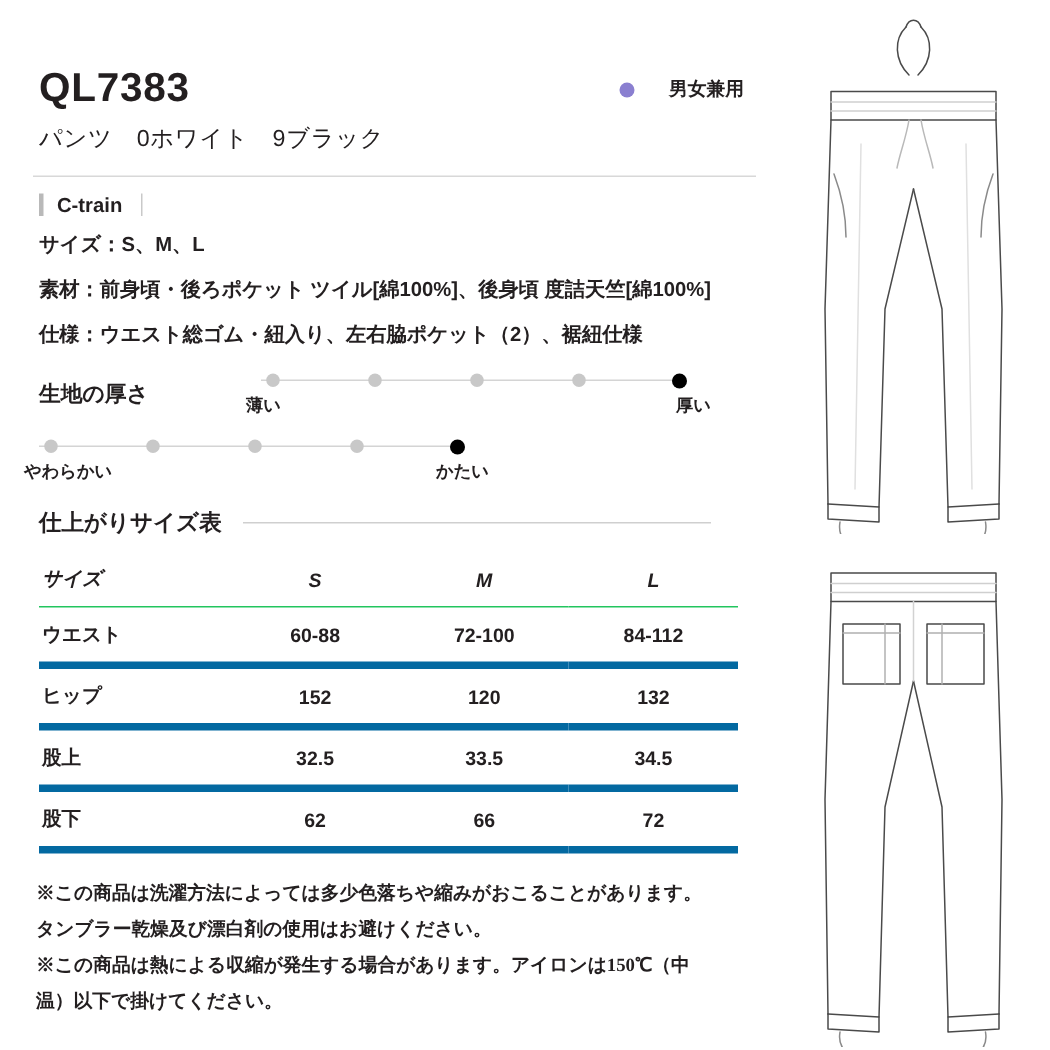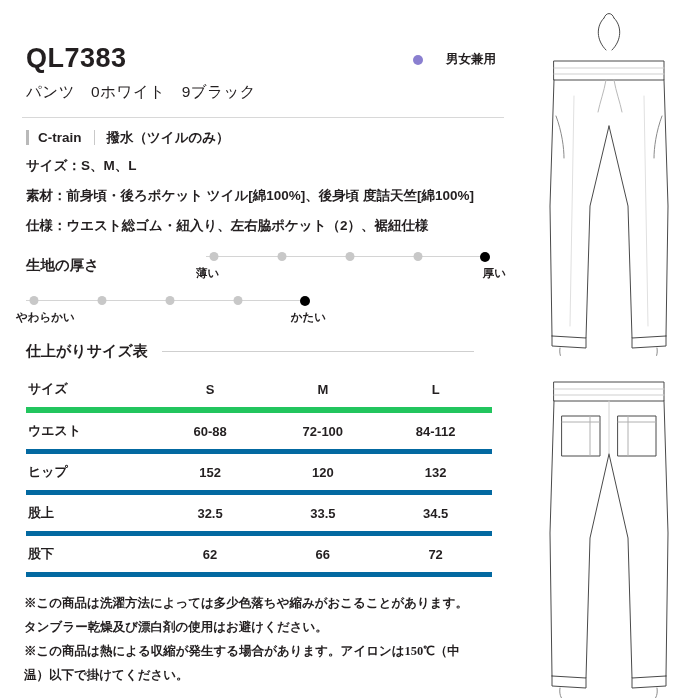--- a/index.html
+++ b/index.html
@@ -97,21 +97,20 @@
     font-weight: bold;
     line-height: 1.55;
     margin: 9px 0 0 4px;
   }
 
   
   .slider-block {
     display: flex;
     align-items: center;
     margin: 14px 0 0 4px;
-    gap: 32px;
   }
   .slider-label {
     font-size: 14.5px;
     font-weight: bold;
     width: 148px;
     flex: 0 0 148px;
   }
   .slider {
     position: relative;
     width: 282px;
@@ -165,21 +164,22 @@
     margin: 10px 0 0 4px;
     border-collapse: collapse;
     font-size: 13px;
   }
   table.size th, table.size td {
     border-bottom: 5px solid #0369a1;
     padding: 9px 0;
     font-weight: bold;
   }
   table.size thead th {
-    border-bottom: 6px solid #22c55e;
+    border-bottom: 1px solid #22c55e;
+    font-style: italic;
   }
   table.size th.rowhead {
     text-align: left;
     padding-left: 2px;
     width: 128px;
   }
   table.size td, table.size th.colhead {
     text-align: center;
     width: 113px;
   }
@@ -218,21 +218,20 @@
     </div>
 
     <div class="subtitle">パンツ　0ホワイト　9ブラック</div>
 
     <hr class="hr">
 
     <div class="tagline">
       <span class="bar"></span>
       <span>C-train</span>
       <span class="sep"></span>
-      <span>撥水（ツイルのみ）</span>
     </div>
 
     <div class="spec">サイズ：S、M、L</div>
     <div class="spec">素材：前身頃・後ろポケット ツイル[綿100%]、後身頃 度詰天竺[綿100%]</div>
     <div class="spec">仕様：ウエスト総ゴム・紐入り、左右脇ポケット（2）、裾紐仕様</div>
 
     <div class="slider-block">
       <div class="slider-label">生地の厚さ</div>
       <div class="slider">
         <div class="track"></div>

